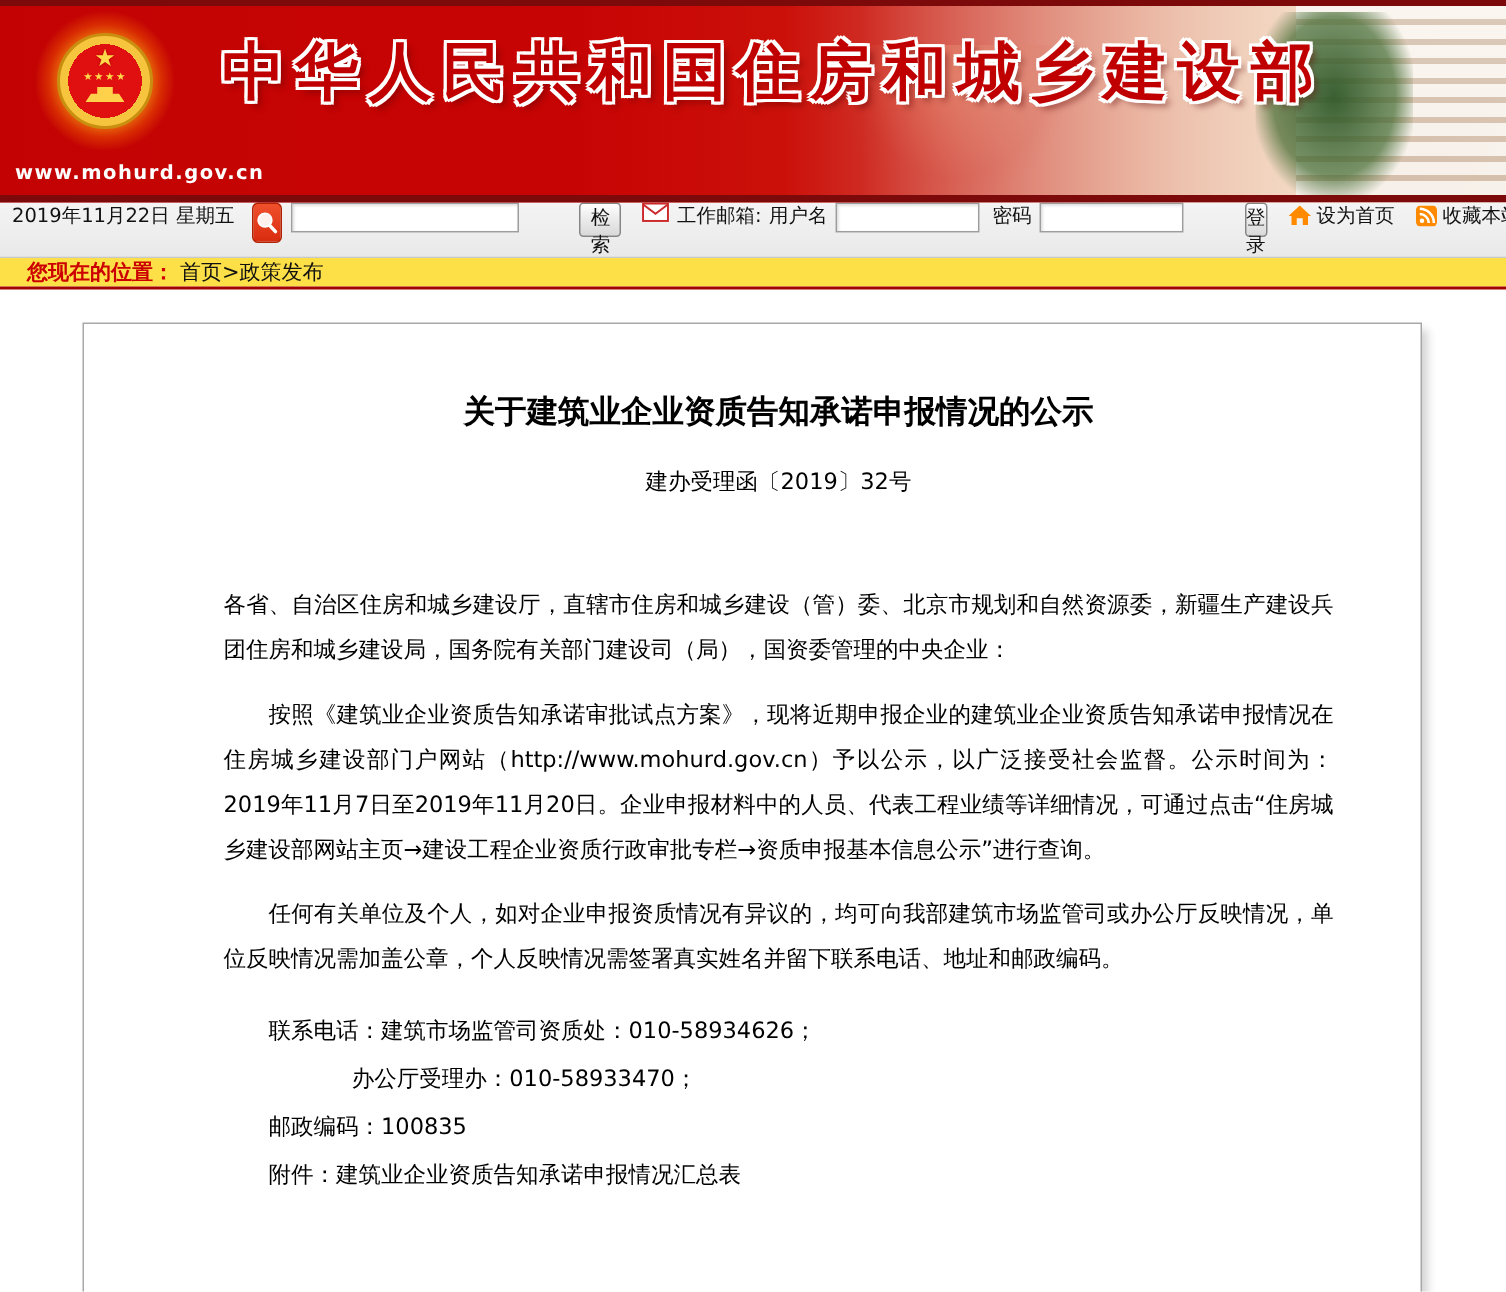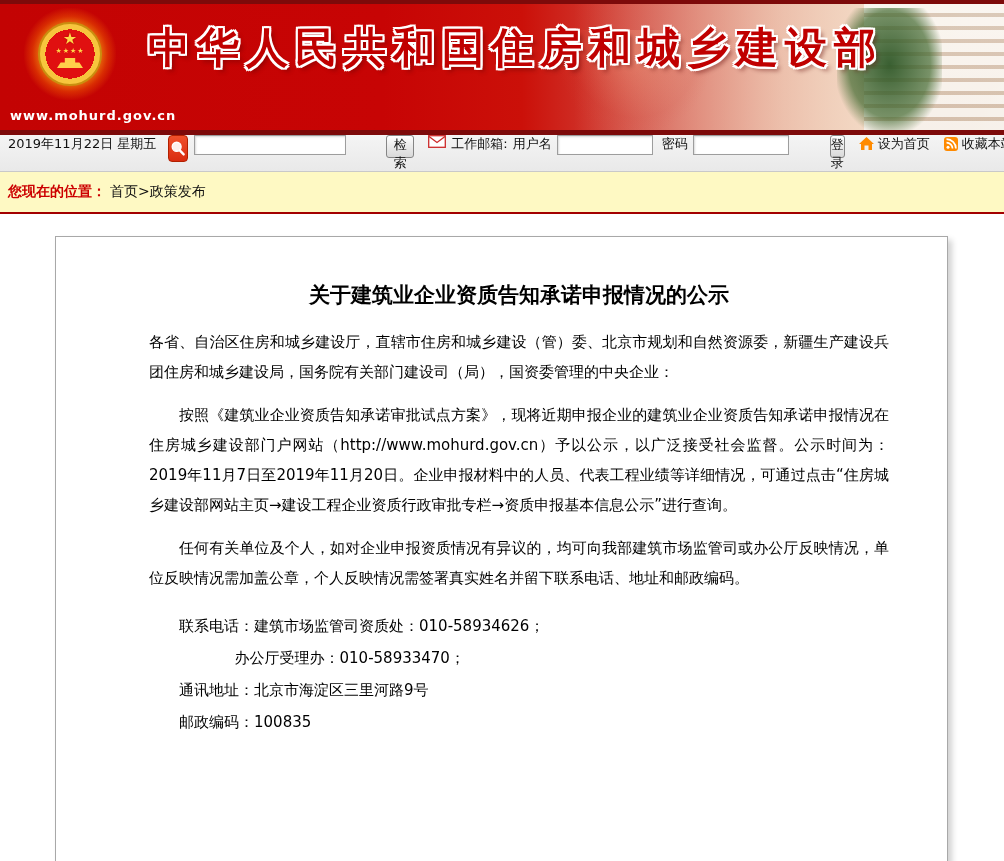--- a/index.html
+++ b/index.html
@@ -55,22 +55,22 @@
              cursor:pointer; font-family:inherit;margin-left:32px; }
   .tb-search-btn { width:74px; margin-right:12px; }
   .tb-mail-icon { margin:0 5px 0 2px; display:flex; }
   .tb-label { margin-right:5px; white-space:nowrap; }
   .tb-user-input, .tb-pass-input { width:96px; margin-right:9px; }
   .tb-login-btn { width:46px; margin-right:auto; }
   .tb-link { display:flex; align-items:center; gap:4px; margin-left:14px; cursor:pointer;
              color:#111; white-space:nowrap; }
 
   
-  .breadcrumb { width:1004px; height:40px; display:flex; align-items:center;
-             padding-left:8px; font-size:14px; background:#fef9c3; }
+  .breadcrumb { width:1004px; height:19px; display:flex; align-items:center;
+             padding-left:18px; font-size:14px; background:#fde047; }
   .bc-label { color:#cc0000; font-weight:bold; margin-right:4px; }
   .bc-path { color:#111; cursor:pointer;text-align:center; }
   .red-divider { width:1004px; height:2px; background:#a30000; }
 
   
   .doc-area { padding:22px 0 0 55px; }
   .doc-box { width:893px; min-height:700px; background:#fff; border:1px solid #a8a8a8;
              box-shadow:4px 4px 6px rgba(0,0,0,.18);
              padding:42px 58px 80px 93px; font-size:15px; line-height:30px; color:#000; }
   .doc-title { text-align:center; font-size:21px; font-weight:bold; line-height:32px;
@@ -152,26 +152,27 @@
 
 <div class="breadcrumb">
   <span class="bc-label">您现在的位置：</span>
   <span class="bc-path">首页&gt;政策发布</span>
 </div>
 <div class="red-divider"></div>
 
 <div class="doc-area">
   <div class="doc-box">
     <div class="doc-title">关于建筑业企业资质告知承诺申报情况的公示</div>
+    <div class="doc-number">建办受理函〔2019〕32号</div>
 
     <p class="doc-p">各省、自治区住房和城乡建设厅，直辖市住房和城乡建设（管）委、北京市规划和自然资源委，新疆生产建设兵团住房和城乡建设局，国务院有关部门建设司（局），国资委管理的中央企业：</p>
     <p class="doc-p indent2">按照《建筑业企业资质告知承诺审批试点方案》，现将近期申报企业的建筑业企业资质告知承诺申报情况在住房城乡建设部门户网站（http://www.mohurd.gov.cn）予以公示，以广泛接受社会监督。公示时间为：2019年11月7日至2019年11月20日。企业申报材料中的人员、代表工程业绩等详细情况，可通过点击“住房城乡建设部网站主页→建设工程企业资质行政审批专栏→资质申报基本信息公示”进行查询。</p>
     <p class="doc-p indent2">任何有关单位及个人，如对企业申报资质情况有异议的，均可向我部建筑市场监管司或办公厅反映情况，单位反映情况需加盖公章，个人反映情况需签署真实姓名并留下联系电话、地址和邮政编码。</p>
 
     <div class="contacts">
       <p class="contact-line">联系电话：建筑市场监管司资质处：010-58934626；</p>
       <p class="contact-line deep">办公厅受理办：010-58933470；</p>
-      <p class="contact-line">通讯地址：北京市海淀区三里河路9号</p>
       <p class="contact-line">邮政编码：100835</p>
+      <p class="attachment">附件：建筑业企业资质告知承诺申报情况汇总表</p>
     </div>
 
   </div>
 </div>
 
 </body></html>

